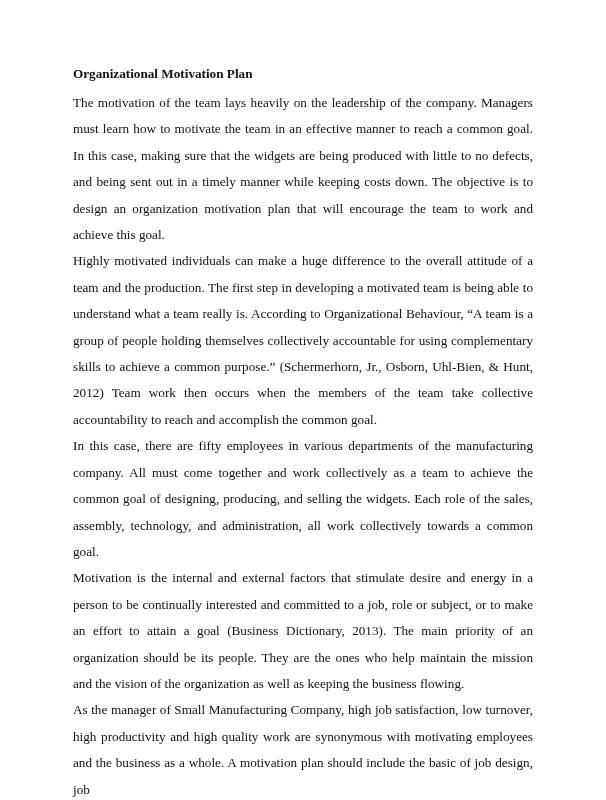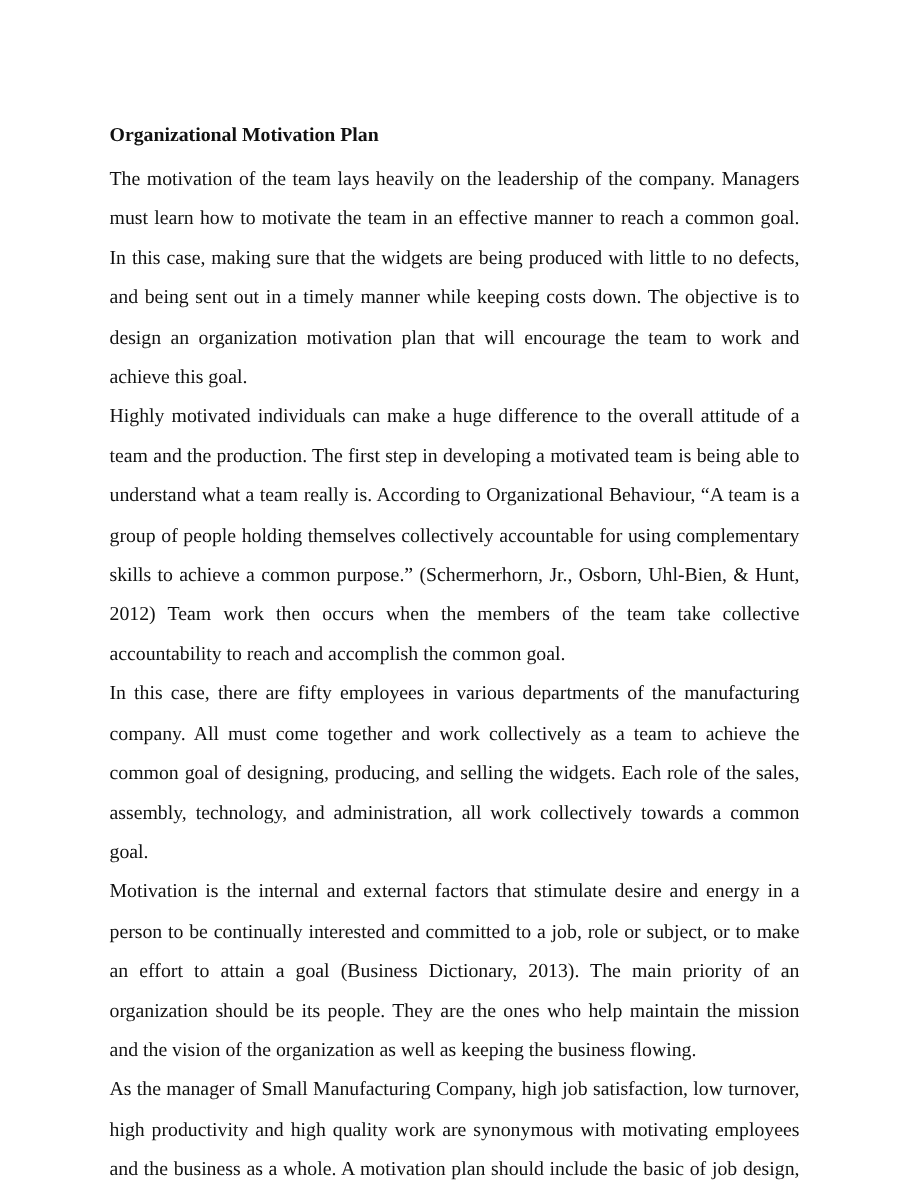--- a/index.html
+++ b/index.html
@@ -2,21 +2,21 @@
 <html><head>
 <meta charset="utf-8">
 <style>
   html, body { margin:0; padding:0; background:#ffffff; }
   body { width:606px; height:800px; overflow:hidden; position:relative; }
   .page {
     position:absolute; left:73px; top:65px; width:460px;
     font-family:"Liberation Serif", "DejaVu Serif", serif;
     font-size:13.2px; color:#111111;
   }
-  .title { font-weight:bold; line-height:18px; margin:16px 0 7px 0; font-size:13.2px; }
+  .title { font-weight:bold; line-height:18px; margin:0 0 7px 0; font-size:13.2px; }
   .para { margin:0; line-height:26.4px; text-align:justify; text-align-last:left;font-family:Liberation Serif, serif; }
 </style>
 </head>
 <body>
 
 <div class="page">
   <p class="title">Organizational Motivation Plan</p>
   <p class="para">The motivation of the team lays heavily on the leadership of the company. Managers must learn how to motivate the team in an effective manner to reach a common goal. In this case, making sure that the widgets are being produced with little to no defects, and being sent out in a timely manner while keeping costs down. The objective is to design an organization motivation plan that will encourage the team to work and achieve this goal.</p>
   <p class="para">Highly motivated individuals can make a huge difference to the overall attitude of a team and the production. The first step in developing a motivated team is being able to understand what a team really is. According to Organizational Behaviour, “A team is a group of people holding themselves collectively accountable for using complementary skills to achieve a common purpose.” (Schermerhorn, Jr., Osborn, Uhl-Bien, &amp; Hunt, 2012) Team work then occurs when the members of the team take collective accountability to reach and accomplish the common goal.</p>
   <p class="para">In this case, there are fifty employees in various departments of the manufacturing company. All must come together and work collectively as a team to achieve the common goal of designing, producing, and selling the widgets. Each role of the sales, assembly, technology, and administration, all work collectively towards a common goal.</p>

